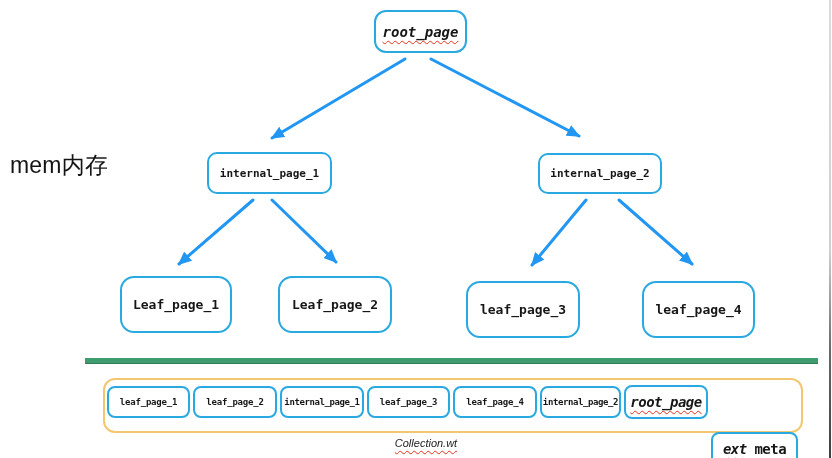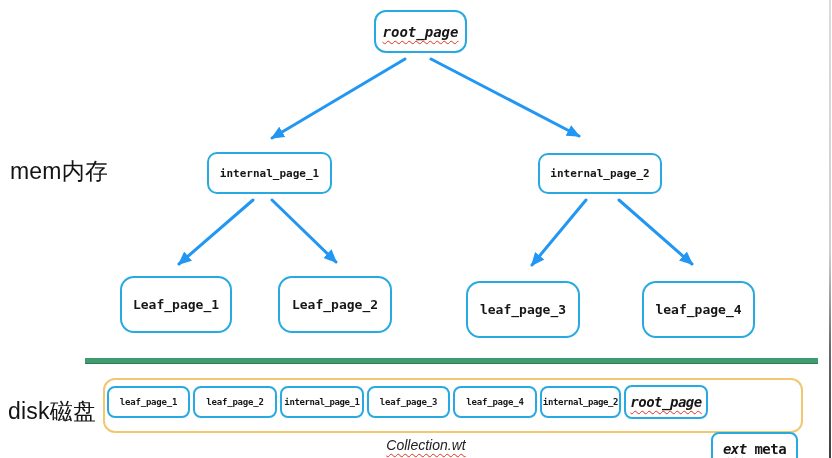--- a/index.html
+++ b/index.html
@@ -19,21 +19,21 @@
   .node-int2   { left:538px; top:153px; width:124px; height:41px; border-radius:10px; font-size:11px; }
   .node-leaf1  { left:120px; top:276px; width:112px; height:57px; border-radius:14px; font-size:13px; }
   .node-leaf2  { left:278px; top:276px; width:114px; height:57px; border-radius:14px; font-size:13px; }
   .node-leaf3  { left:466px; top:281px; width:114px; height:57px; border-radius:14px; font-size:13px; }
   .node-leaf4  { left:642px; top:281px; width:113px; height:57px; border-radius:14px; font-size:13px; }
 
   .zone-label {
     position:absolute; font-family:"Liberation Sans", sans-serif;
     font-size:23px; color:#141414; letter-spacing:0.2px;
   }
-  .zone-mem  { left:10px; top:156px; }
+  .zone-mem  { left:10px; top:150px; }
   .zone-disk { left:8px;  top:396px; }
 
   .divider-green {
     position:absolute; left:85px; top:358px; width:733px; height:5px;
     background:#3e9c6e; border-bottom:1px solid #2e7d57;
   }
 
   .disk-container {
     position:absolute; left:103px; top:378px; width:700px; height:55px;
     box-sizing:border-box; border:2px solid #f3c76f; border-radius:12px; background:#ffffff;
@@ -61,21 +61,21 @@
     text-decoration-color:#e0321c;
     text-decoration-thickness:1px;
     text-underline-offset:3px;
     -webkit-text-decoration:underline wavy #e0321c;
     text-decoration-skip-ink:none;
     font-style:italic;
   }
 
   .caption {
     position:absolute; left:340px; top:437px; width:172px; text-align:center;
-    font-family:"Liberation Sans", sans-serif; font-size:14px; color:#222222;
+    font-family:"Liberation Sans", sans-serif; font-size:11px; color:#222222;
   }
   .right-edge {
     position:absolute; right:1px; top:0; width:2px; height:458px;
     background:linear-gradient(to bottom, #dcdcdc 0%, #cfcfcf 55%, #6a6a6a 76%, #3f3f3f 100%);
   }
 </style>
 </head>
 <body>
 
 <div class="canvas">
@@ -88,21 +88,20 @@
     </defs>
     <line x1="405" y1="59" x2="272" y2="138" stroke="#2196f3" stroke-width="3" stroke-linecap="round" marker-end="url(#ah)"></line>
     <line x1="431" y1="59" x2="579" y2="136" stroke="#2196f3" stroke-width="3" stroke-linecap="round" marker-end="url(#ah)"></line>
     <line x1="253" y1="200" x2="179" y2="264" stroke="#2196f3" stroke-width="3" stroke-linecap="round" marker-end="url(#ah)"></line>
     <line x1="272" y1="200" x2="336" y2="262" stroke="#2196f3" stroke-width="3" stroke-linecap="round" marker-end="url(#ah)"></line>
     <line x1="586" y1="200" x2="532" y2="265" stroke="#2196f3" stroke-width="3" stroke-linecap="round" marker-end="url(#ah)"></line>
     <line x1="619" y1="200" x2="692" y2="264" stroke="#2196f3" stroke-width="3" stroke-linecap="round" marker-end="url(#ah)"></line>
   </svg>
 
   <div class="zone-label zone-mem">mem内存</div>
-  <div class="zone-label zone-disk">disk磁盘</div>
 
   <div class="node node-root">
     <span class="squiggle">root_page</span>
   </div>
   <div class="node node-int1">
     <span>internal_page_1</span>
   </div>
   <div class="node node-int2">
     <span>internal_page_2</span>
   </div>

